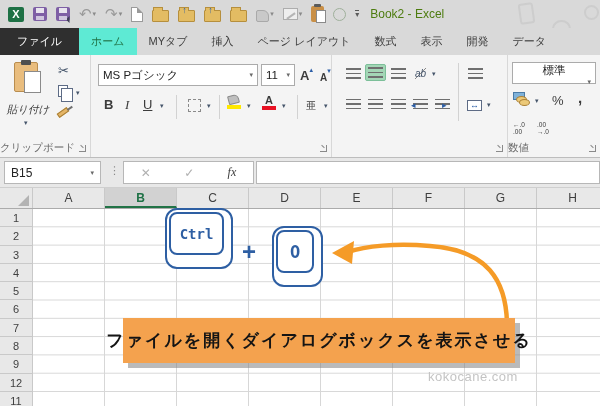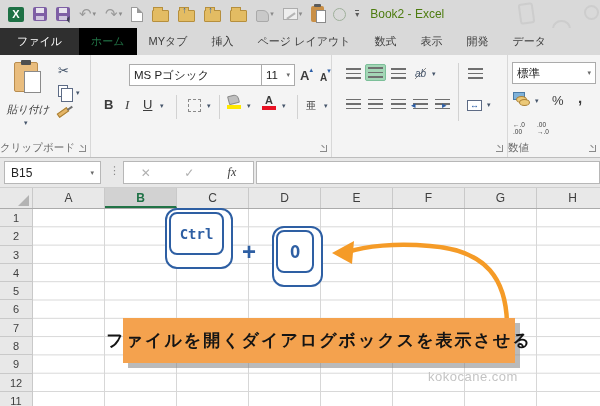--- a/index.html
+++ b/index.html
@@ -35,21 +35,21 @@
   .clipb:after { content:""; position:absolute; right:-2px; bottom:-1px; width:8px; height:11px; background:#fff; border:1px solid #8a8a8a; }
   .ring { width:13px; height:13px; border:1.5px solid #9fb09b; border-radius:50%; }
   .qat-dd { font-size:8px; color:#5a5a5a; border-top:1px solid #5a5a5a; padding-top:1px; line-height:6px; }
 
   .doodle { position:absolute; border:2px solid #8f8f8f; opacity:.16; }
 
   
   .tabrow { position:absolute; left:0; top:28px; width:600px; height:27px; background:#d9d9d9; display:flex; }
   .tab { height:27px; display:flex; align-items:center; padding:0 12px; font-size:11px; color:#3c3c3c; white-space:nowrap; }
   .tab.file { background:#2f2f2f; color:#fff; padding:0 17px; }
-  .tab.active { background:#000000; color:#217346; }
+  .tab.active { background:#5eead4; color:#217346; }
 
   
   .ribbon { position:absolute; left:0; top:55px; width:600px; height:103px; background:#f4f4f4; border-bottom:1px solid #bdbdbd; }
   .grp { position:absolute; top:0; height:102px; border-right:1px solid #d8d8d8; }
   .grp-label { position:absolute; bottom:2px; left:0; right:0; text-align:left; font-size:10.5px; color:#6a6a6a; }
   .launch { position:absolute; bottom:5px; right:4px; width:7px; height:7px; border-right:1px solid #8a8a8a; border-bottom:1px solid #8a8a8a; }
   .launch:before { content:""; position:absolute; left:1px; top:1px; width:4px; height:1px; background:#8a8a8a; transform:rotate(45deg); }
   .dd { font-size:7px; color:#6a6a6a; }
   .combo { position:absolute; background:#fff; border:1px solid #ababab; display:flex; align-items:center; font-size:11.5px; color:#222; padding:0 4px; }
   .combo .dd { margin-left:auto; }
@@ -210,21 +210,21 @@
       </div>
       <div class="glyph" style="left:58px; top:8px; font-size:13px;">✂</div>
       <div class="copy-ico" style="left:58px; top:30px;"></div>
       <div class="glyph dd" style="left:76px; top:34px;">▾</div>
       <div class="brush" style="left:57px; top:55px;"></div>
       <div class="grp-label">クリップボード</div>
       <div class="launch"></div>
     </div>
 
     <div class="grp" style="left:91px; width:241px;">
-      <div class="combo" style="left:7px; top:9px; width:160px; height:22px;margin-left:31px;">
+      <div class="combo" style="left:7px; top:9px; width:160px; height:22px;">
         <span>MS Pゴシック</span>
         <span class="dd">▾</span>
       </div>
       <div class="combo" style="left:170px; top:9px; width:34px; height:22px;">
         <span>11</span>
         <span class="dd">▾</span>
       </div>
       <div class="glyph" style="left:209px; top:11px;">
         <span class="bigA">A</span><span class="sup">▴</span>
       </div>
@@ -291,21 +291,21 @@
         </div>
       <div class="ind" style="left:110px; top:45px;">▸</div>
       <div class="sep-v" style="left:126px; top:8px; height:58px;"></div>
       <div class="merge-ico" style="left:135px; top:45px;"></div>
       <div class="glyph dd" style="left:155px; top:46px;">▾</div>
 
       <div class="launch"></div>
     </div>
 
     <div class="grp" style="left:508px; width:92px; border-right:none;">
-      <div class="combo" style="left:4px; top:7px; width:84px; height:22px;">
+      <div class="combo" style="left:4px; top:7px; width:84px; height:22px;flex-direction:column;">
         <span>標準</span>
         <span class="dd">▾</span>
       </div>
       <div class="coins" style="left:5px; top:37px;">
         <div class="card"></div>
           <div class="c1"></div>
           <div class="c2"></div>
       </div>
       <div class="glyph dd" style="left:27px; top:42px;">▾</div>
       <div class="glyph pct" style="left:44px; top:38px;">%</div>

